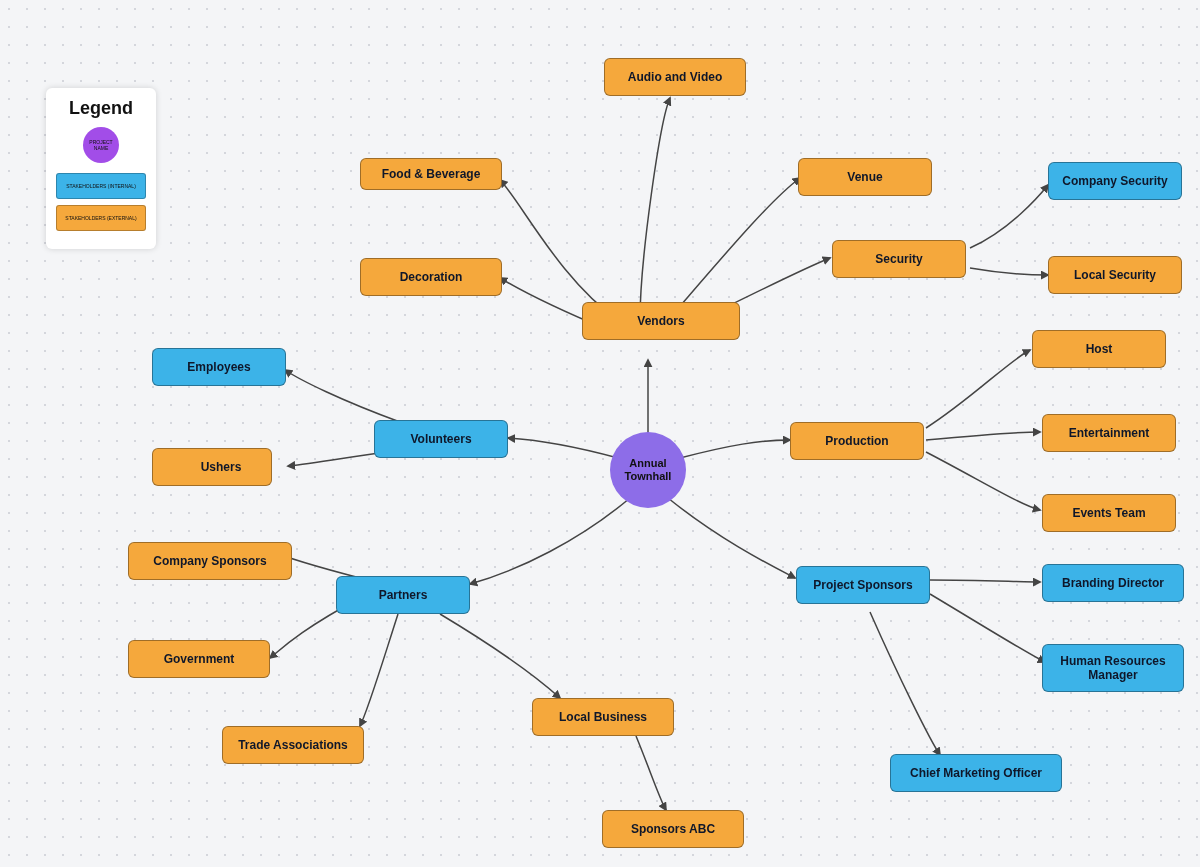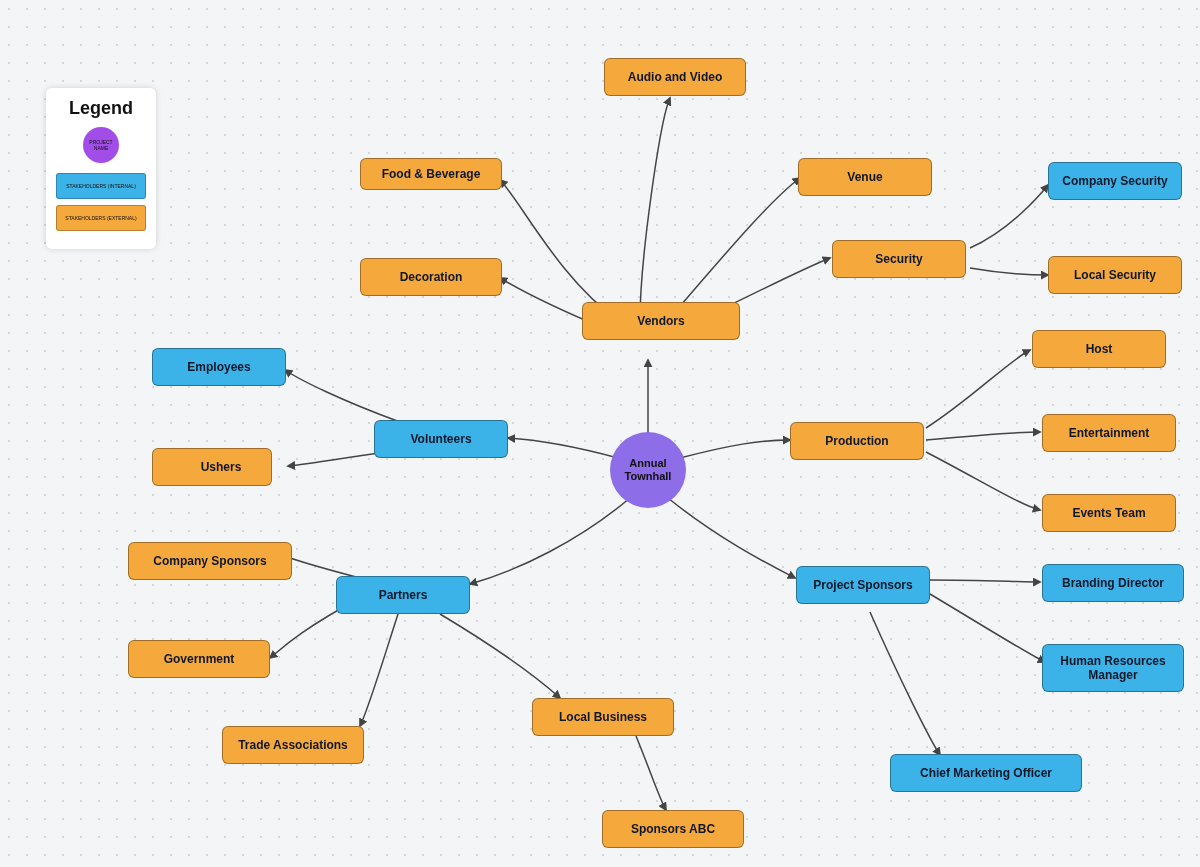--- a/index.html
+++ b/index.html
@@ -147,21 +147,21 @@
 
   <div class="node rect blue" style="left:796px;top:566px;width:134px;height:38px;">
       <span>Project Sponsors</span>
     </div>
   <div class="node rect blue" style="left:1042px;top:564px;width:142px;height:38px;">
       <span>Branding Director</span>
     </div>
   <div class="node rect blue" style="left:1042px;top:644px;width:142px;height:48px;">
       <span>Human Resources Manager</span>
     </div>
-  <div class="node rect blue" style="left:890px;top:754px;width:192px;height:38px;text-align:right;">
+  <div class="node rect blue" style="left:890px;top:754px;width:172px;height:38px;text-align:right;">
       <span>Chief Marketing Officer</span>
     </div>
 
   <div class="legend">
     <div class="legend-title">Legend</div>
     <div class="legend-circle">
         <span>PROJECT NAME</span>
       </div>
     <div class="legend-swatch" style="background:#3cb3e8;">
         <span>STAKEHOLDERS (INTERNAL)</span>

